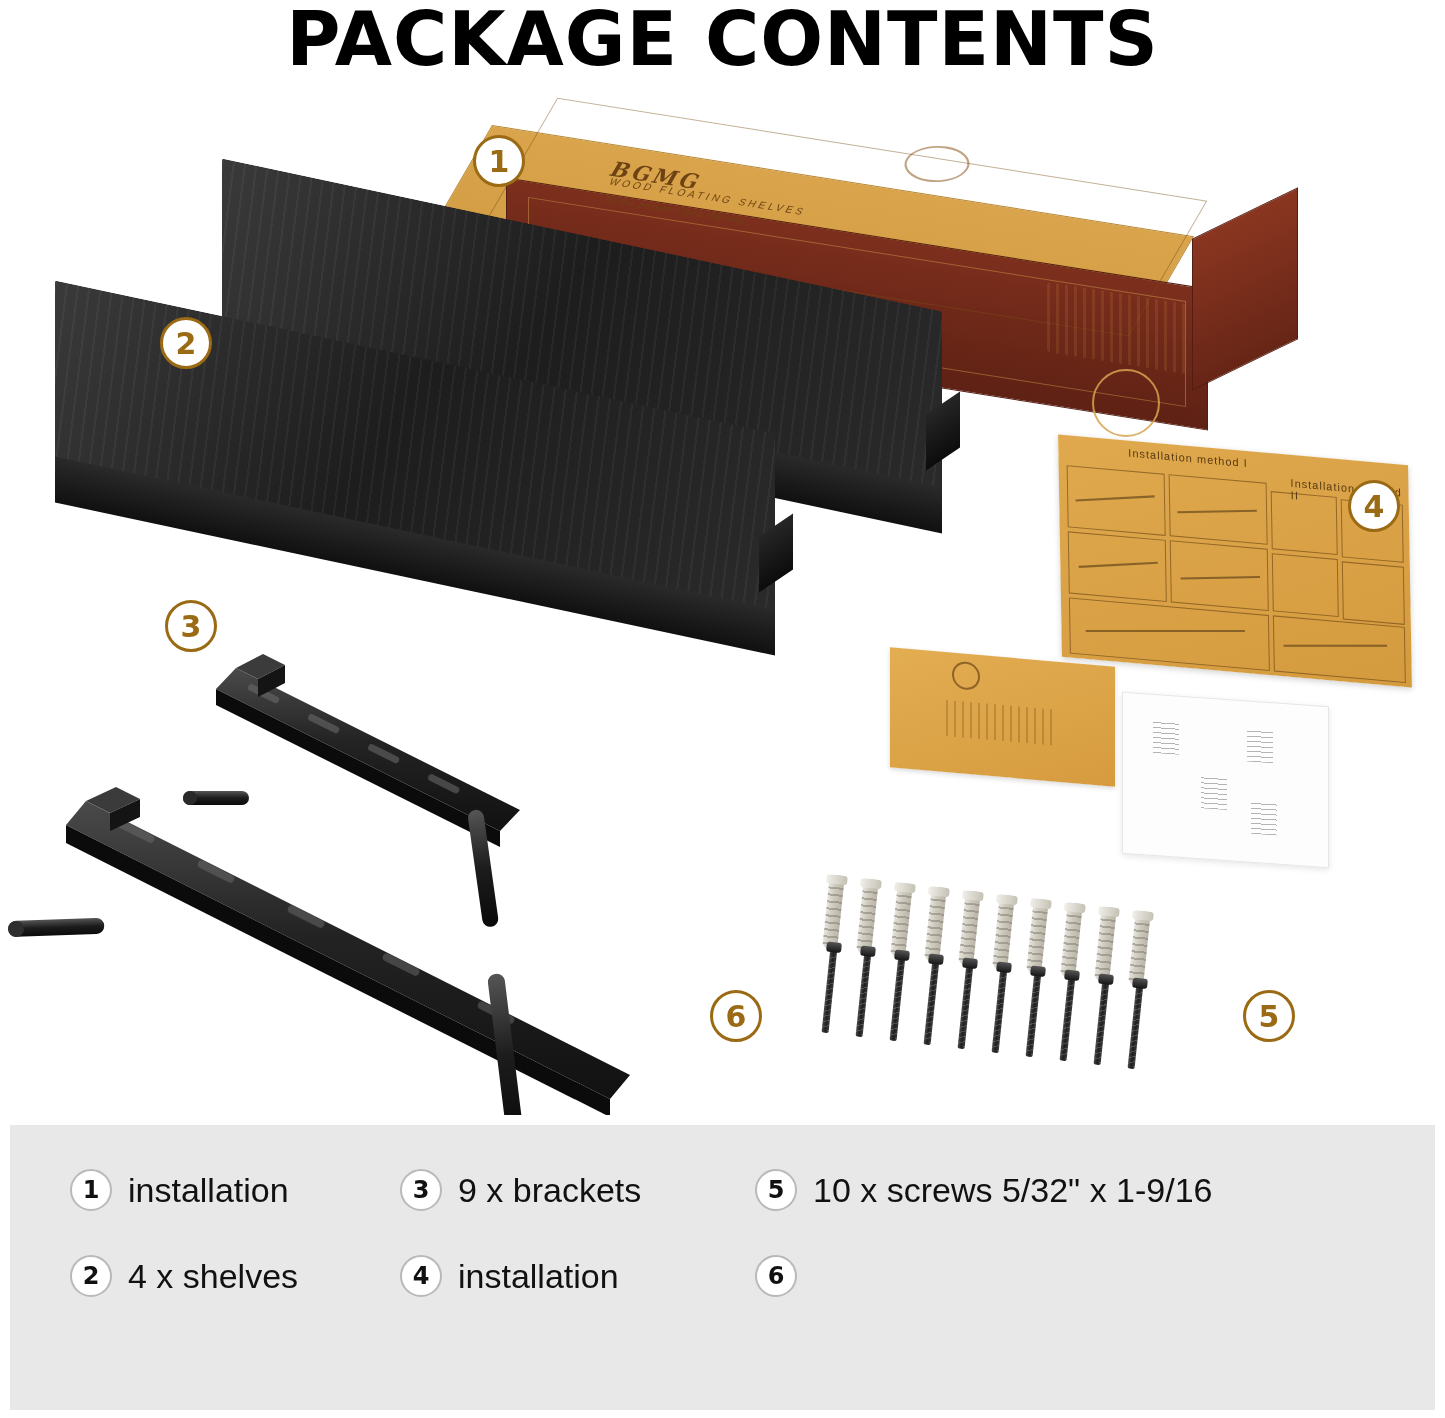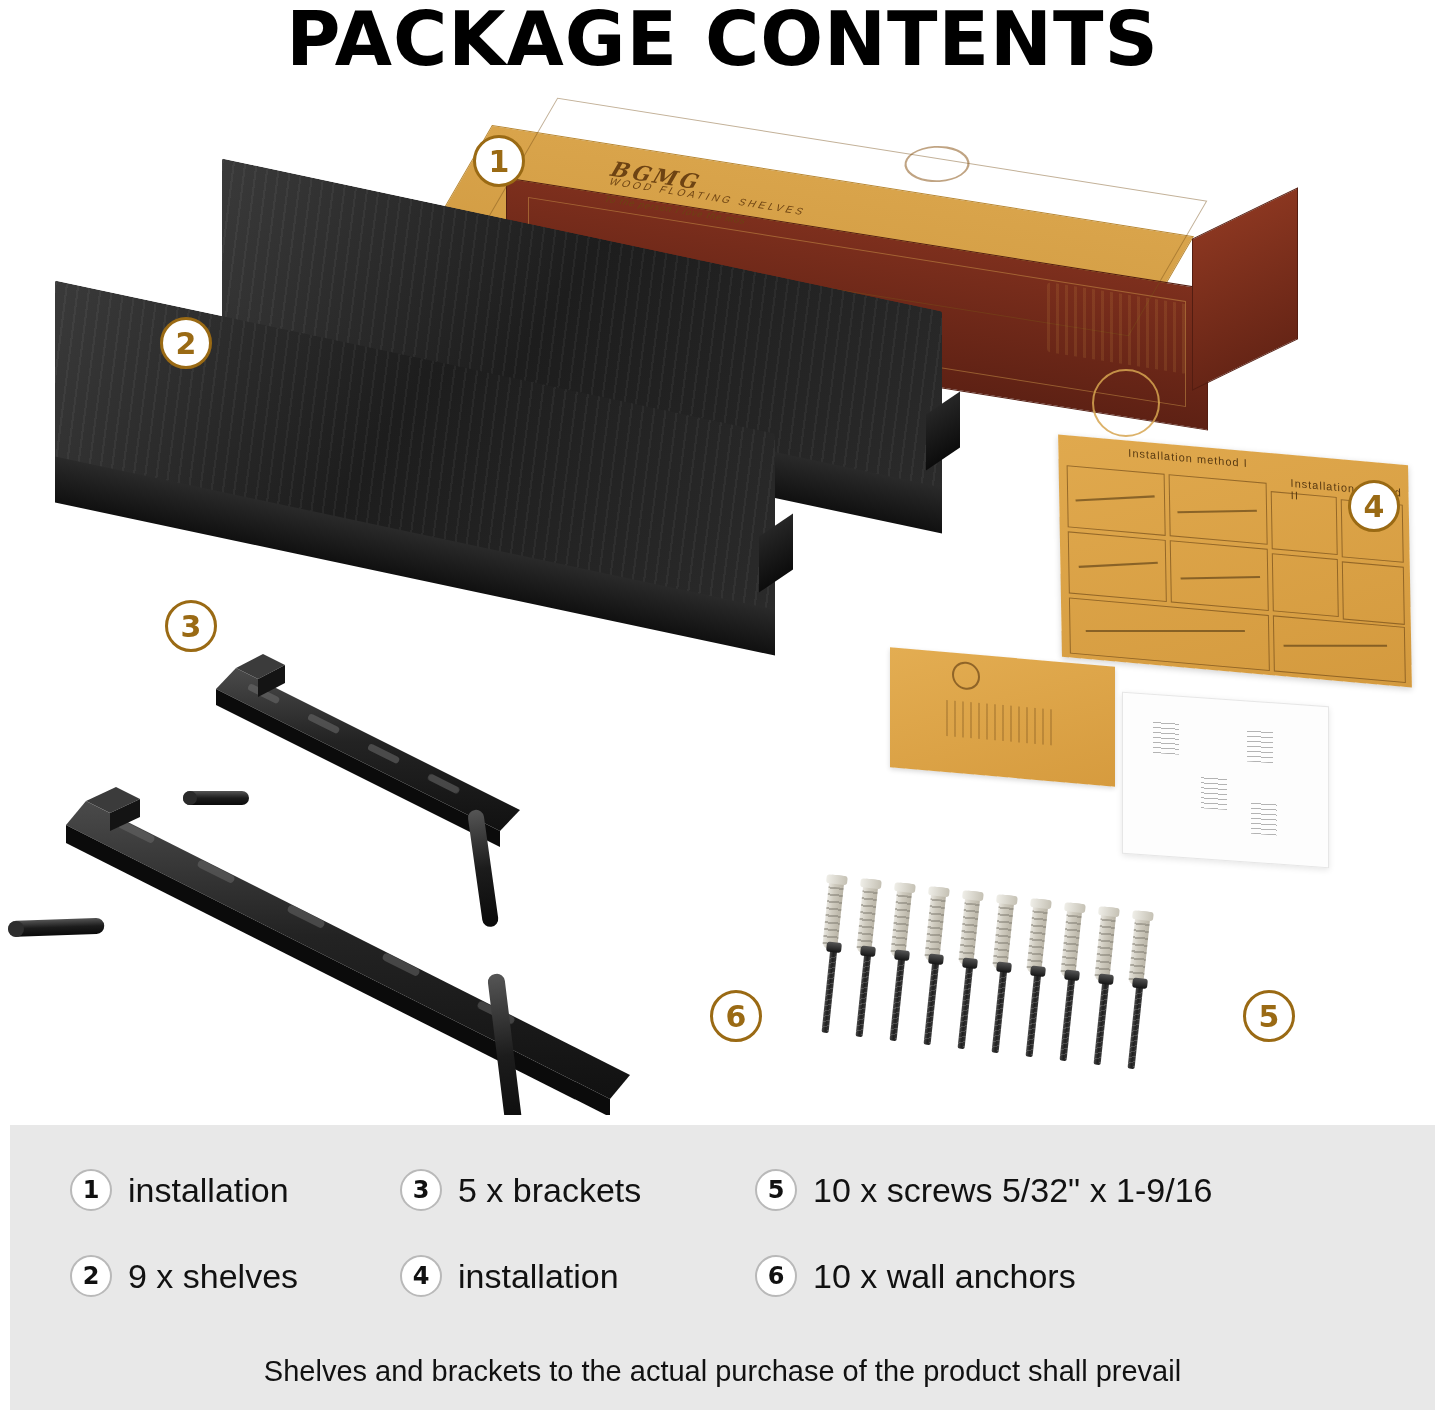--- a/index.html
+++ b/index.html
@@ -521,39 +521,37 @@
 <div class="legend">
   <div class="legend-grid">
 
     <div class="legend-item">
       <span class="legend-num">1</span>
       <span class="legend-label">installation</span>
     </div>
 
     <div class="legend-item">
       <span class="legend-num">3</span>
-      <span class="legend-label">5 x brackets</span>
+      <span class="legend-label">9 x brackets</span>
     </div>
 
     <div class="legend-item">
       <span class="legend-num">5</span>
       <span class="legend-label">10 x screws 5/32" x 1-9/16</span>
     </div>
 
     <div class="legend-item">
       <span class="legend-num">2</span>
-      <span class="legend-label">9 x shelves</span>
+      <span class="legend-label">4 x shelves</span>
     </div>
 
     <div class="legend-item">
       <span class="legend-num">4</span>
       <span class="legend-label">installation</span>
     </div>
 
     <div class="legend-item">
       <span class="legend-num">6</span>
-      <span class="legend-label">10 x wall anchors</span>
     </div>
 
   </div>
 
-  <div class="legend-note">Shelves and brackets to the actual purchase of the product shall prevail</div>
 </div>
 
 </body></html>

